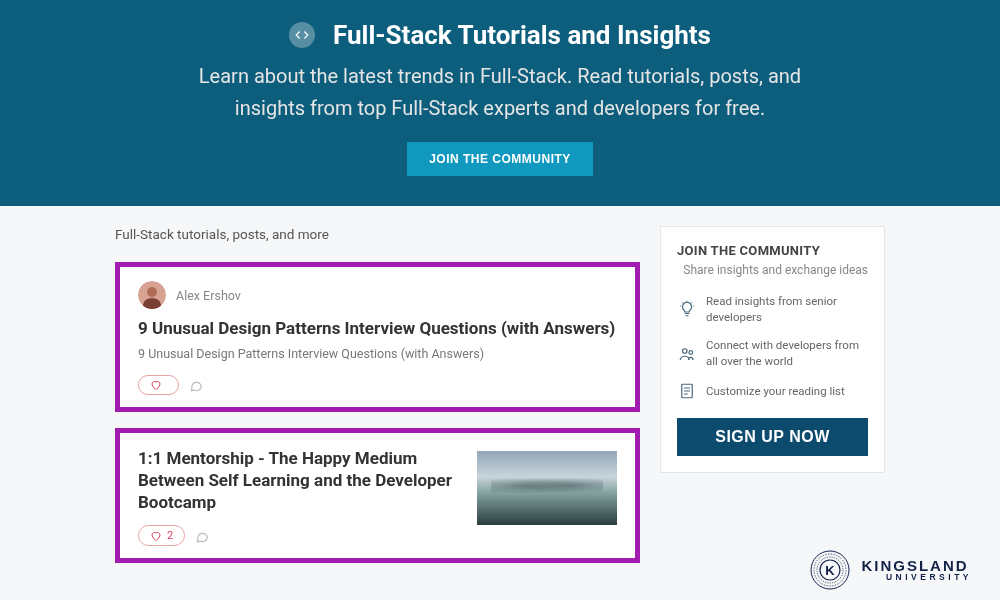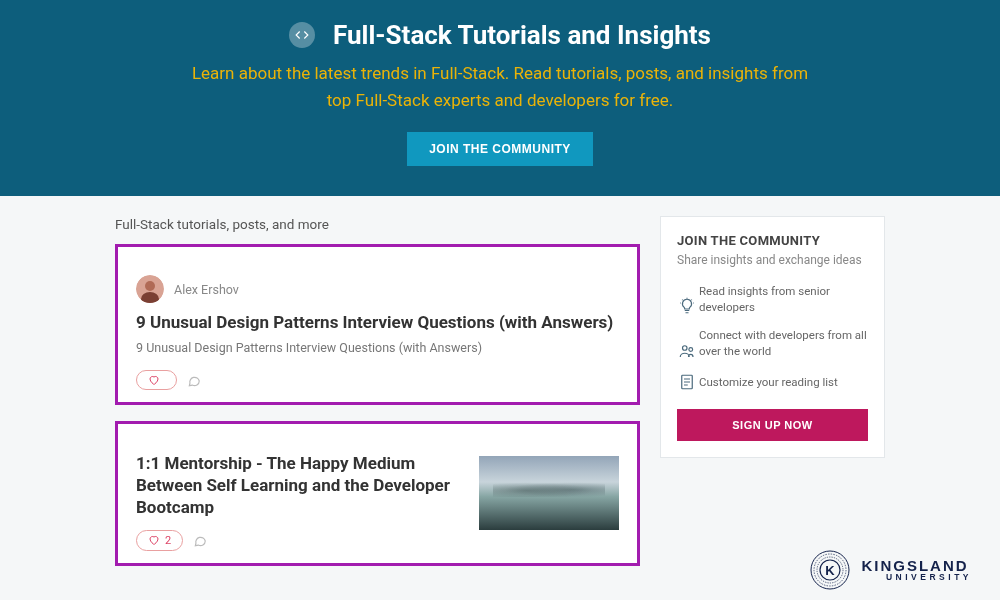--- a/index.html
+++ b/index.html
@@ -2,48 +2,48 @@
 <html><head>
 <meta charset="utf-8">
 <style>
   * { box-sizing: border-box; margin: 0; padding: 0; }
   body { font-family: -apple-system, BlinkMacSystemFont, "Segoe UI", Roboto, Arial, sans-serif; background: #f5f7f8; width: 1000px; height: 600px; overflow: hidden; }
   .hero { background: #0d5e7c; color: #fff; text-align: center; padding: 20px 20px 30px; }
   .hero-title-row { display: flex; align-items: center; justify-content: center; gap: 18px; margin-bottom: 10px; }
   .hero-icon { width: 26px; height: 26px; border-radius: 50%; background: rgba(255,255,255,0.3); display: flex; align-items: center; justify-content: center; }
   .hero-icon svg { width: 14px; height: 14px; stroke: #fff; fill: none; stroke-width: 2; }
   .hero-title { font-size: 26px; font-weight: 700; }
-  .hero-sub { font-size: 17px; line-height: 1.6; max-width: 620px; margin: 0 auto 18px; color: #eab308; }
+  .hero-sub { font-size: 20px; line-height: 1.6; max-width: 620px; margin: 0 auto 18px; color: #e5e5e5; }
   .hero-btn { background: #1098bf; color: #fff; border: none; padding: 10px 22px; font-size: 12px; font-weight: 600; letter-spacing: 0.5px; cursor: pointer; }
   .content { padding: 20px 115px 10px; display: flex; gap: 20px; align-items: flex-start; }
   .main-col { flex: 1; }
-  .section-label { font-size: 13.5px; color: #555; margin-bottom: 12px; }
-  .card { background: #fff; border: 3px solid #a21caf; padding: 28px 18px 12px; margin-bottom: 16px; }
+  .section-label { font-size: 13.5px; color: #555; margin-bottom: 20px; }
+  .card { background: #fff; border: 5px solid #a21caf; padding: 14px 18px 12px; margin-bottom: 16px; }
   .author-row { display: flex; align-items: center; gap: 10px; margin-bottom: 8px; }
   .avatar { width: 28px; height: 28px; border-radius: 50%; display: flex; align-items: center; justify-content: center; overflow: hidden; }
   .author-name { font-size: 12.5px; color: #888; }
   .post-title { font-size: 17px; font-weight: 700; color: #333; margin-bottom: 6px; line-height: 1.3; }
   .post-excerpt { font-size: 12.5px; color: #777; line-height: 1.45; margin-bottom: 12px; }
   .card-body { display: flex; }
   .card-text { flex: 1; }
   .thumb { width: 140px; height: 74px; background: linear-gradient(to bottom, #93a5b8 0%, #c8d4db 35%, #86a5a3 55%, #2b3d3e 100%); flex-shrink: 0; margin-top: 4px; position: relative; }
   .thumb::before { content:""; position:absolute; left:10%; right:10%; top:34%; height:22%; background: radial-gradient(ellipse at 30% 60%, rgba(80,100,100,0.6), transparent 60%), radial-gradient(ellipse at 70% 55%, rgba(70,90,95,0.55), transparent 60%); }
   .action-row { display: flex; align-items: center; gap: 10px; }
   .pill { border: 1px solid #e9a0a0; border-radius: 14px; padding: 3px 11px; display: flex; align-items: center; gap: 5px; font-size: 11px; color: #d46; cursor: pointer; }
   .pill svg { width: 12px; height: 12px; }
   .comment-ico { width: 14px; height: 14px; color: #bbb; cursor: pointer; }
   .side-col { width: 225px; }
   .side-card { background: #fff; border: 1px solid #e3e7ea; padding: 16px 16px 16px; }
   .side-title { font-size: 13px; font-weight: 700; color: #444; letter-spacing: 0.3px; margin-bottom: 4px; }
-  .side-sub { font-size: 12px; color: #888; margin-bottom: 14px; line-height: 1.4; }
-  .benefit { display: flex; gap: 2px; margin-bottom: 12px; align-items: flex-end; }
+  .side-sub { font-size: 12px; color: #888; margin-bottom: 14px; line-height: 1.4; text-align: right; }
+  .benefit { display: flex; gap: 9px; margin-bottom: 12px; align-items: center; }
   .benefit-ico { width: 20px; flex-shrink: 0; display: flex; justify-content: center; padding-top: 1px; }
   .benefit-ico svg { width: 18px; height: 18px; stroke: #4a697c; fill: none; stroke-width: 1.6; }
   .benefit-text { font-size: 11.5px; color: #666; line-height: 1.4; }
-  .side-btn { width: 100%; background: #be185d; color: #fff; border: none; padding: 10px 0; font-size: 11px; font-weight: 700; letter-spacing: 0.5px; cursor: pointer; margin-top: 6px; }
+  .side-btn { width: 100%; background: #0c4a6e; color: #fff; border: none; padding: 10px 0; font-size: 16px; font-weight: 700; letter-spacing: 0.5px; cursor: pointer; margin-top: 6px; }
   .logo-corner { position: fixed; right: 28px; bottom: 10px; display: flex; align-items: center; gap: 8px; }
   .logo-badge { width: 40px; height: 40px; border-radius: 50%; position: relative; }
   .logo-badge svg { width: 40px; height: 40px; }
   .logo-text { font-family: Arial, sans-serif; color: #14224b; line-height: 1; text-align: center; }
   .logo-text .l1 { font-size: 15px; font-weight: 700; letter-spacing: 2px; }
   .logo-text .l2 { font-size: 8.5px; letter-spacing: 3.5px; font-weight: 600; padding-left: 28px; }
 </style>
 </head>
 <body>
 

